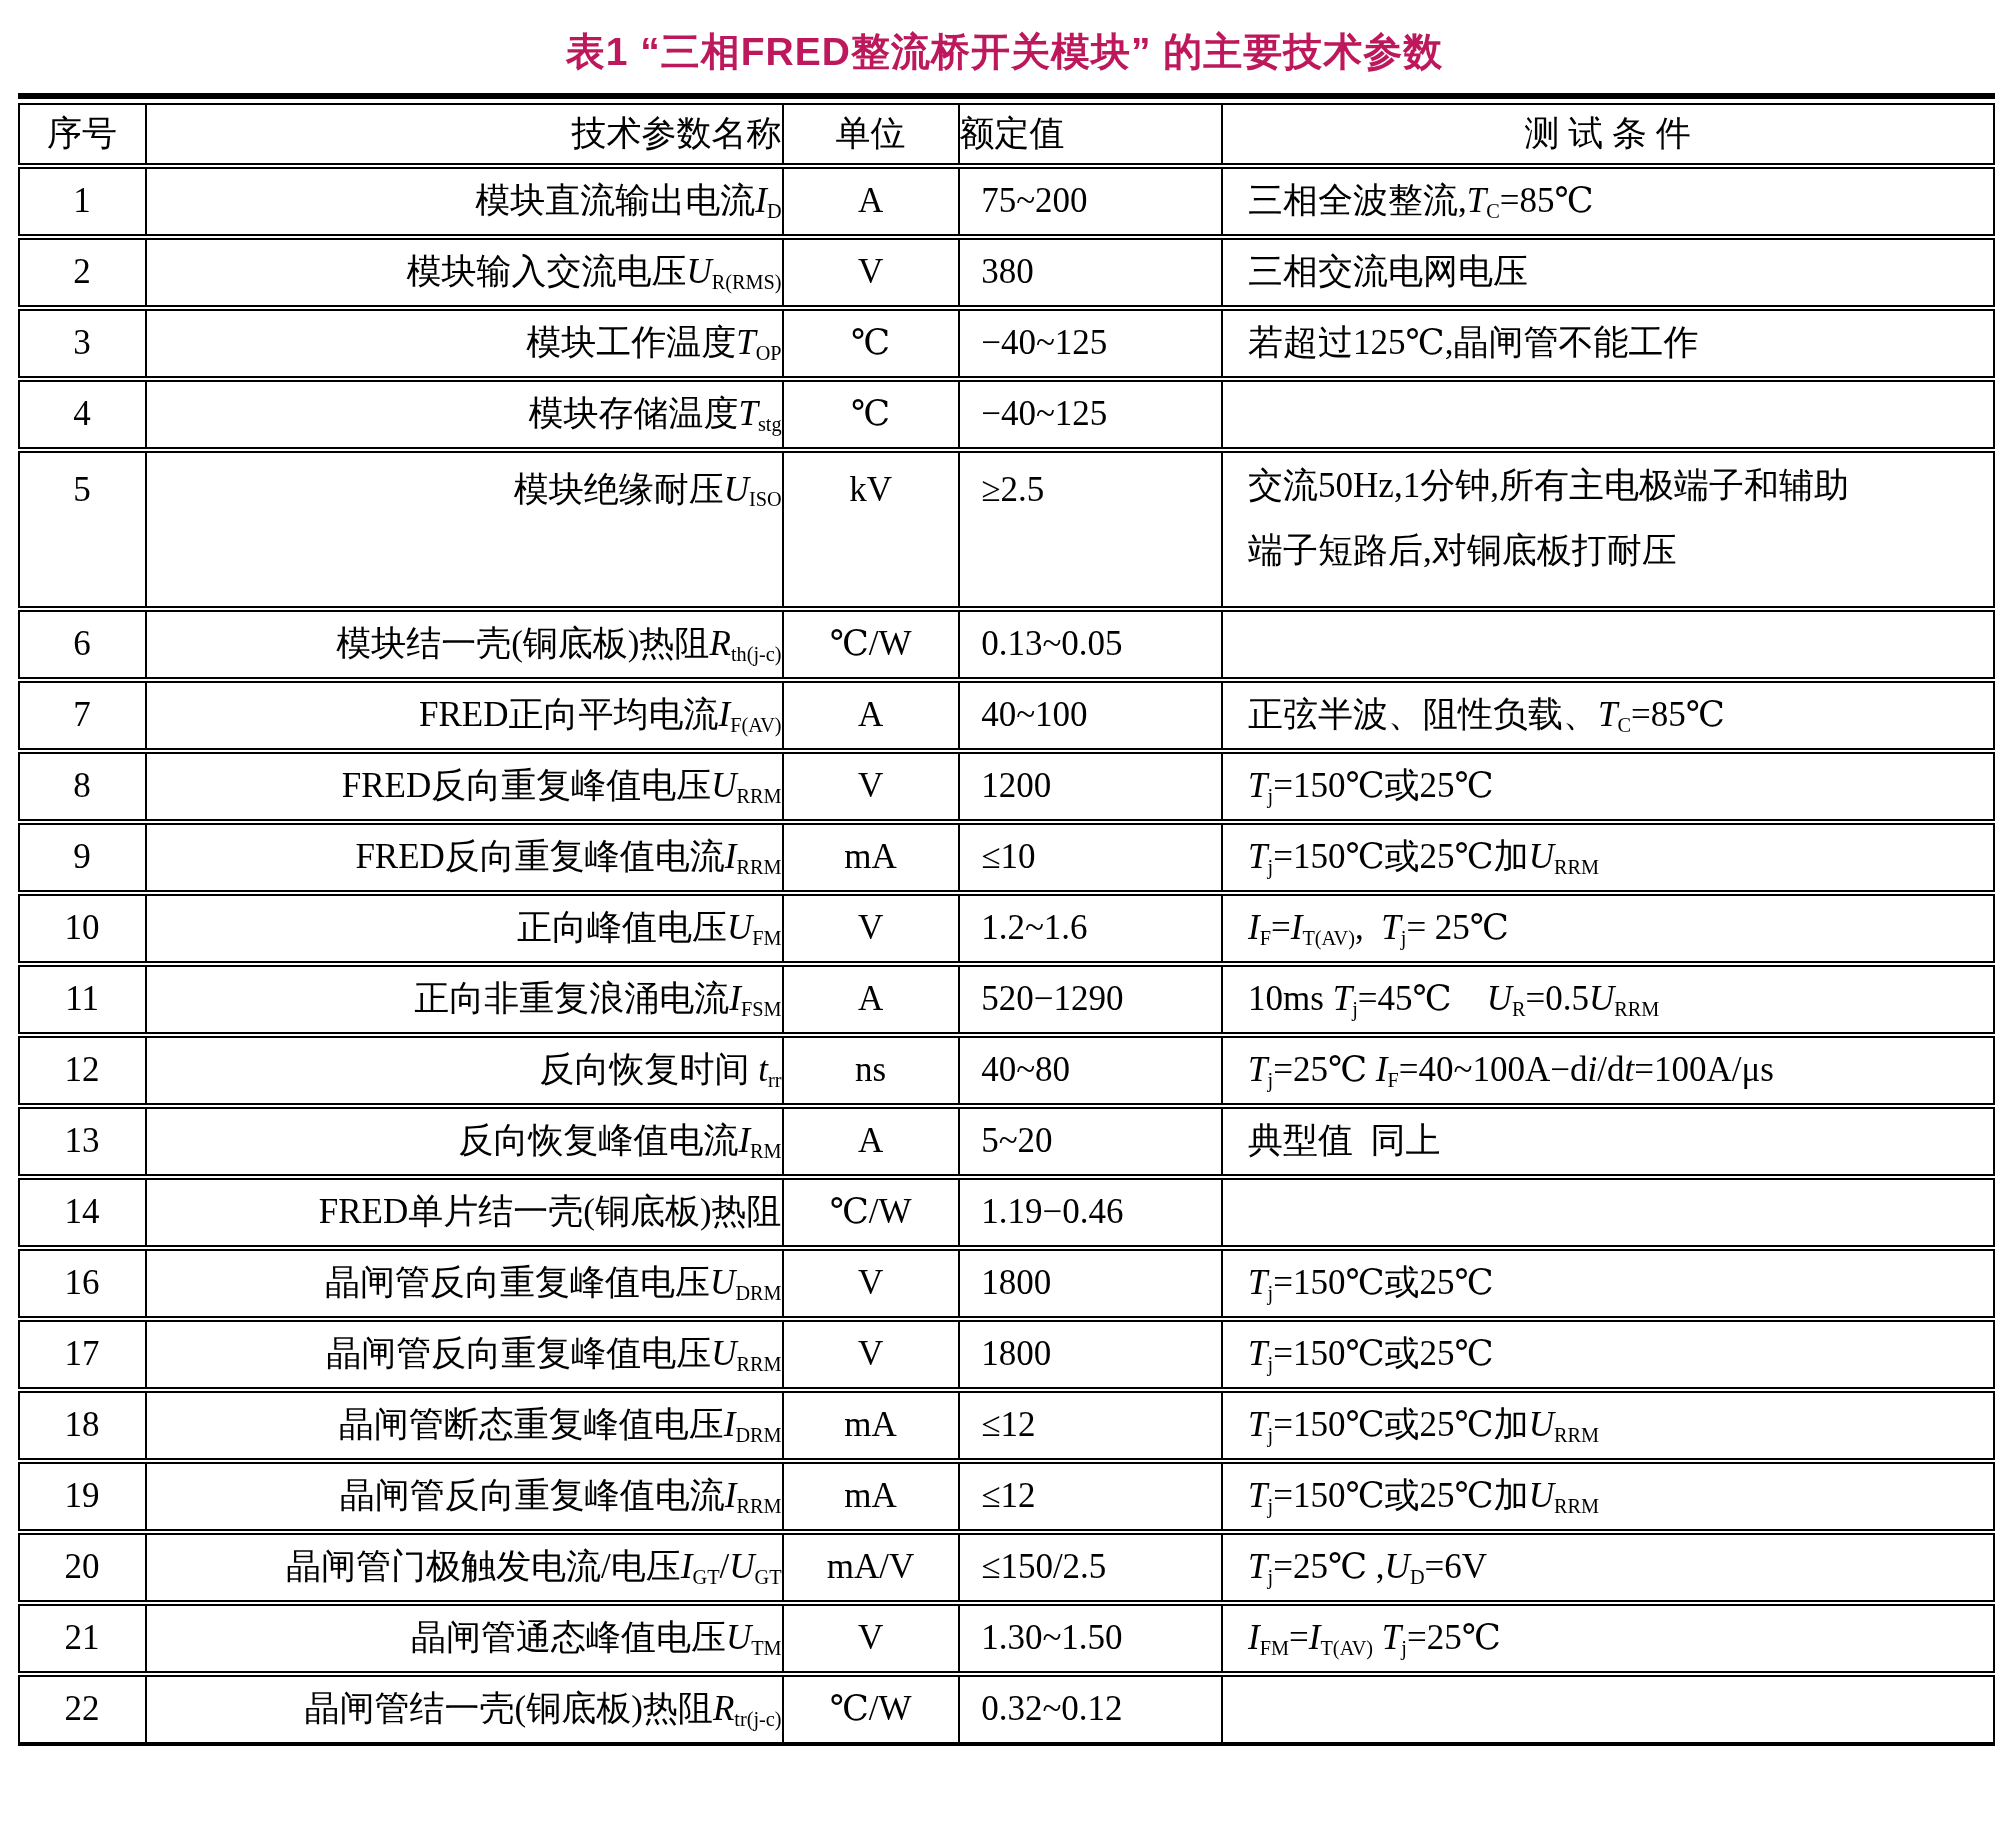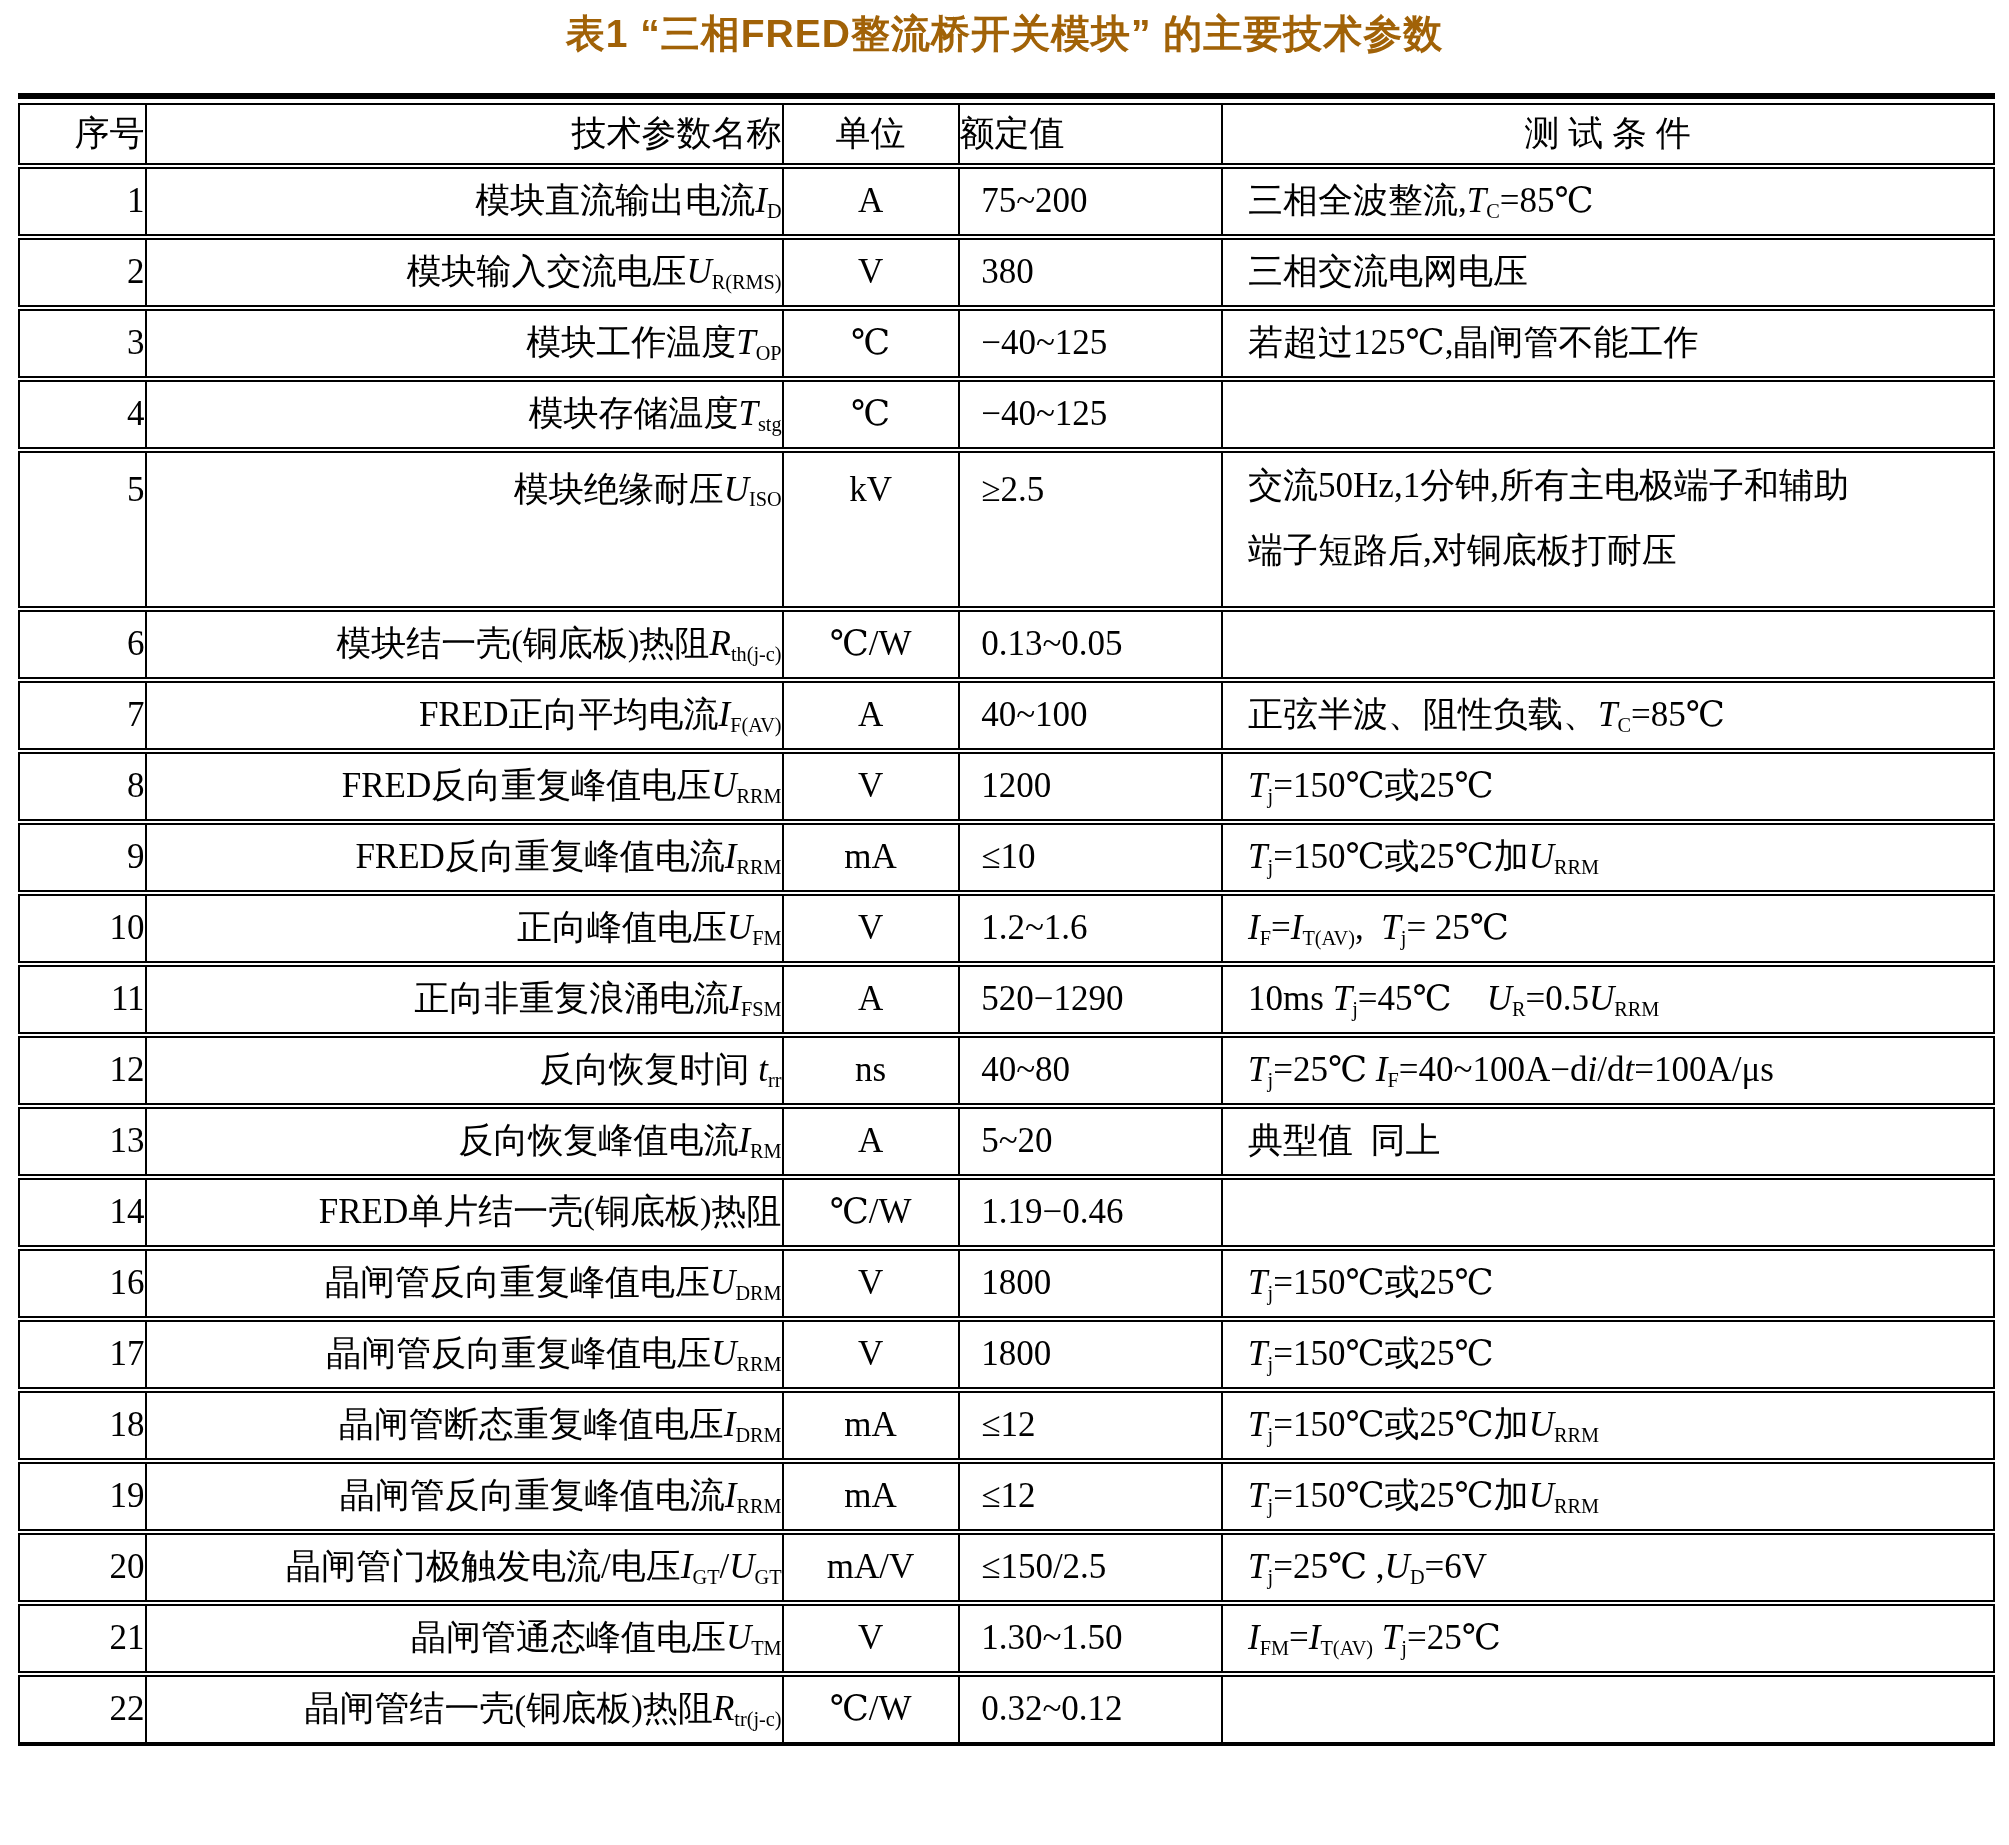--- a/index.html
+++ b/index.html
@@ -11,27 +11,27 @@
     position: relative;
     width: 2009px;
     height: 1846px;
     background: #ffffff;
     color: #000;
     font-family: "Liberation Serif", "DejaVu Serif", serif;
     overflow: hidden;
   }
   .title {
     margin: 0;
-    padding-top: 7px;
+    padding-top: 25px;
     text-align: center;
     font-family: "Liberation Sans", "DejaVu Sans", sans-serif;
     font-weight: bold;
     font-size: 39px;
     letter-spacing: 1px;
-    color: #a16207;
+    color: #be185d;
   }
   .table-box {
     position: absolute;
     left: 17.6px;
     top: 93px;
     width: 1977px;
   }
   
   .top-rule {
     height: 3.9px;
@@ -59,21 +59,21 @@
     color: #000;
     overflow: hidden;
   }
   th:last-child, td:last-child { border-right: 2.9px solid #000; }
 
   thead th { height: 58px; }
   tbody td { height: 65px; }
   tbody tr.tall td { height: 137px; vertical-align: top; padding-top: 15.7px; }
   tbody tr:last-child td { border-bottom: 4.9px solid #000; }
 
-  .c-no   { text-align: right; }
+  .c-no   { text-align: center; }
   .c-name { text-align: right; padding-left: 29px; }
   th.c-name { padding-left: 51px; }
   .c-unit { text-align: center; margin-top: 8px; }
   .c-value { text-align: left; padding-left: 21.6px; }
   th.c-value { text-align: left; padding-left: 0; }
   .c-cond { text-align: left; padding-left: 25.5px; white-space: pre-wrap; margin-left: 36px; }
   th.c-cond { text-align: center; padding-left: 0; white-space: normal; }
   tr.tall td.c-cond { padding-top: 0; line-height: 65px; }
 
   i.mvar {

